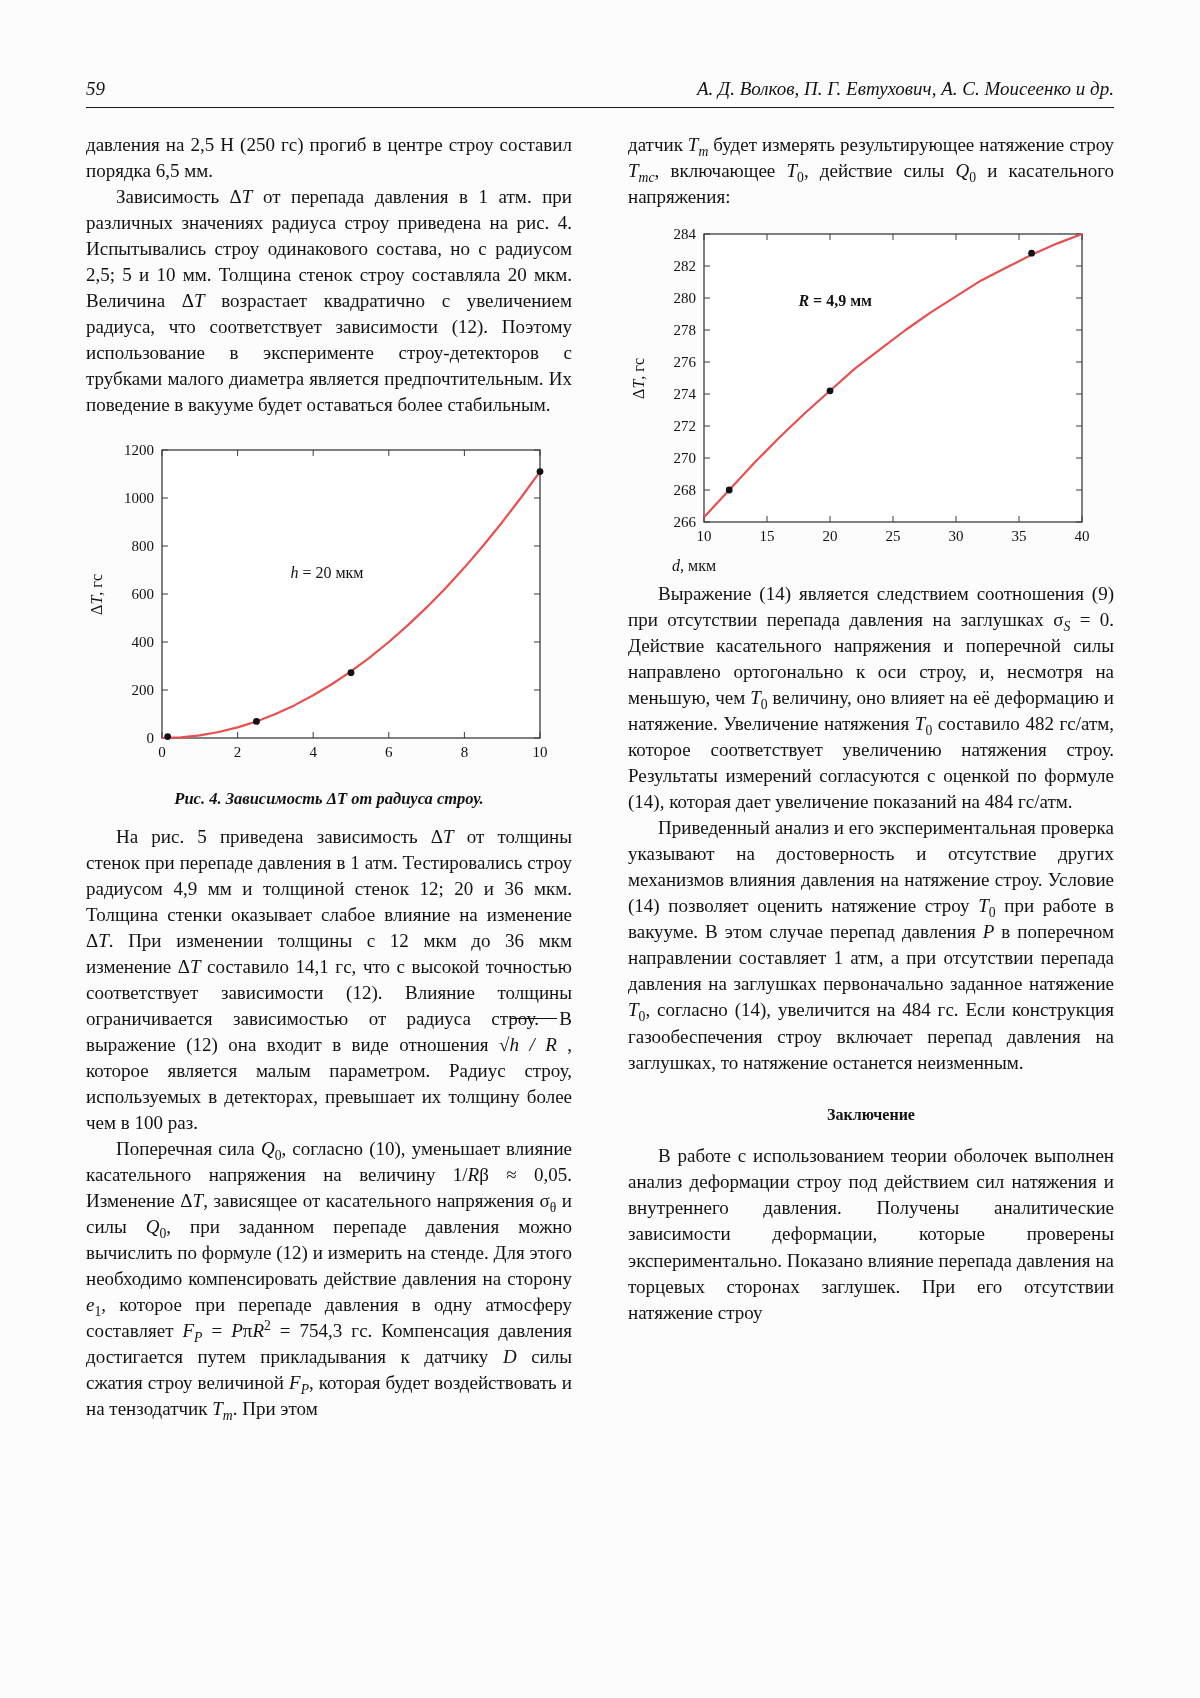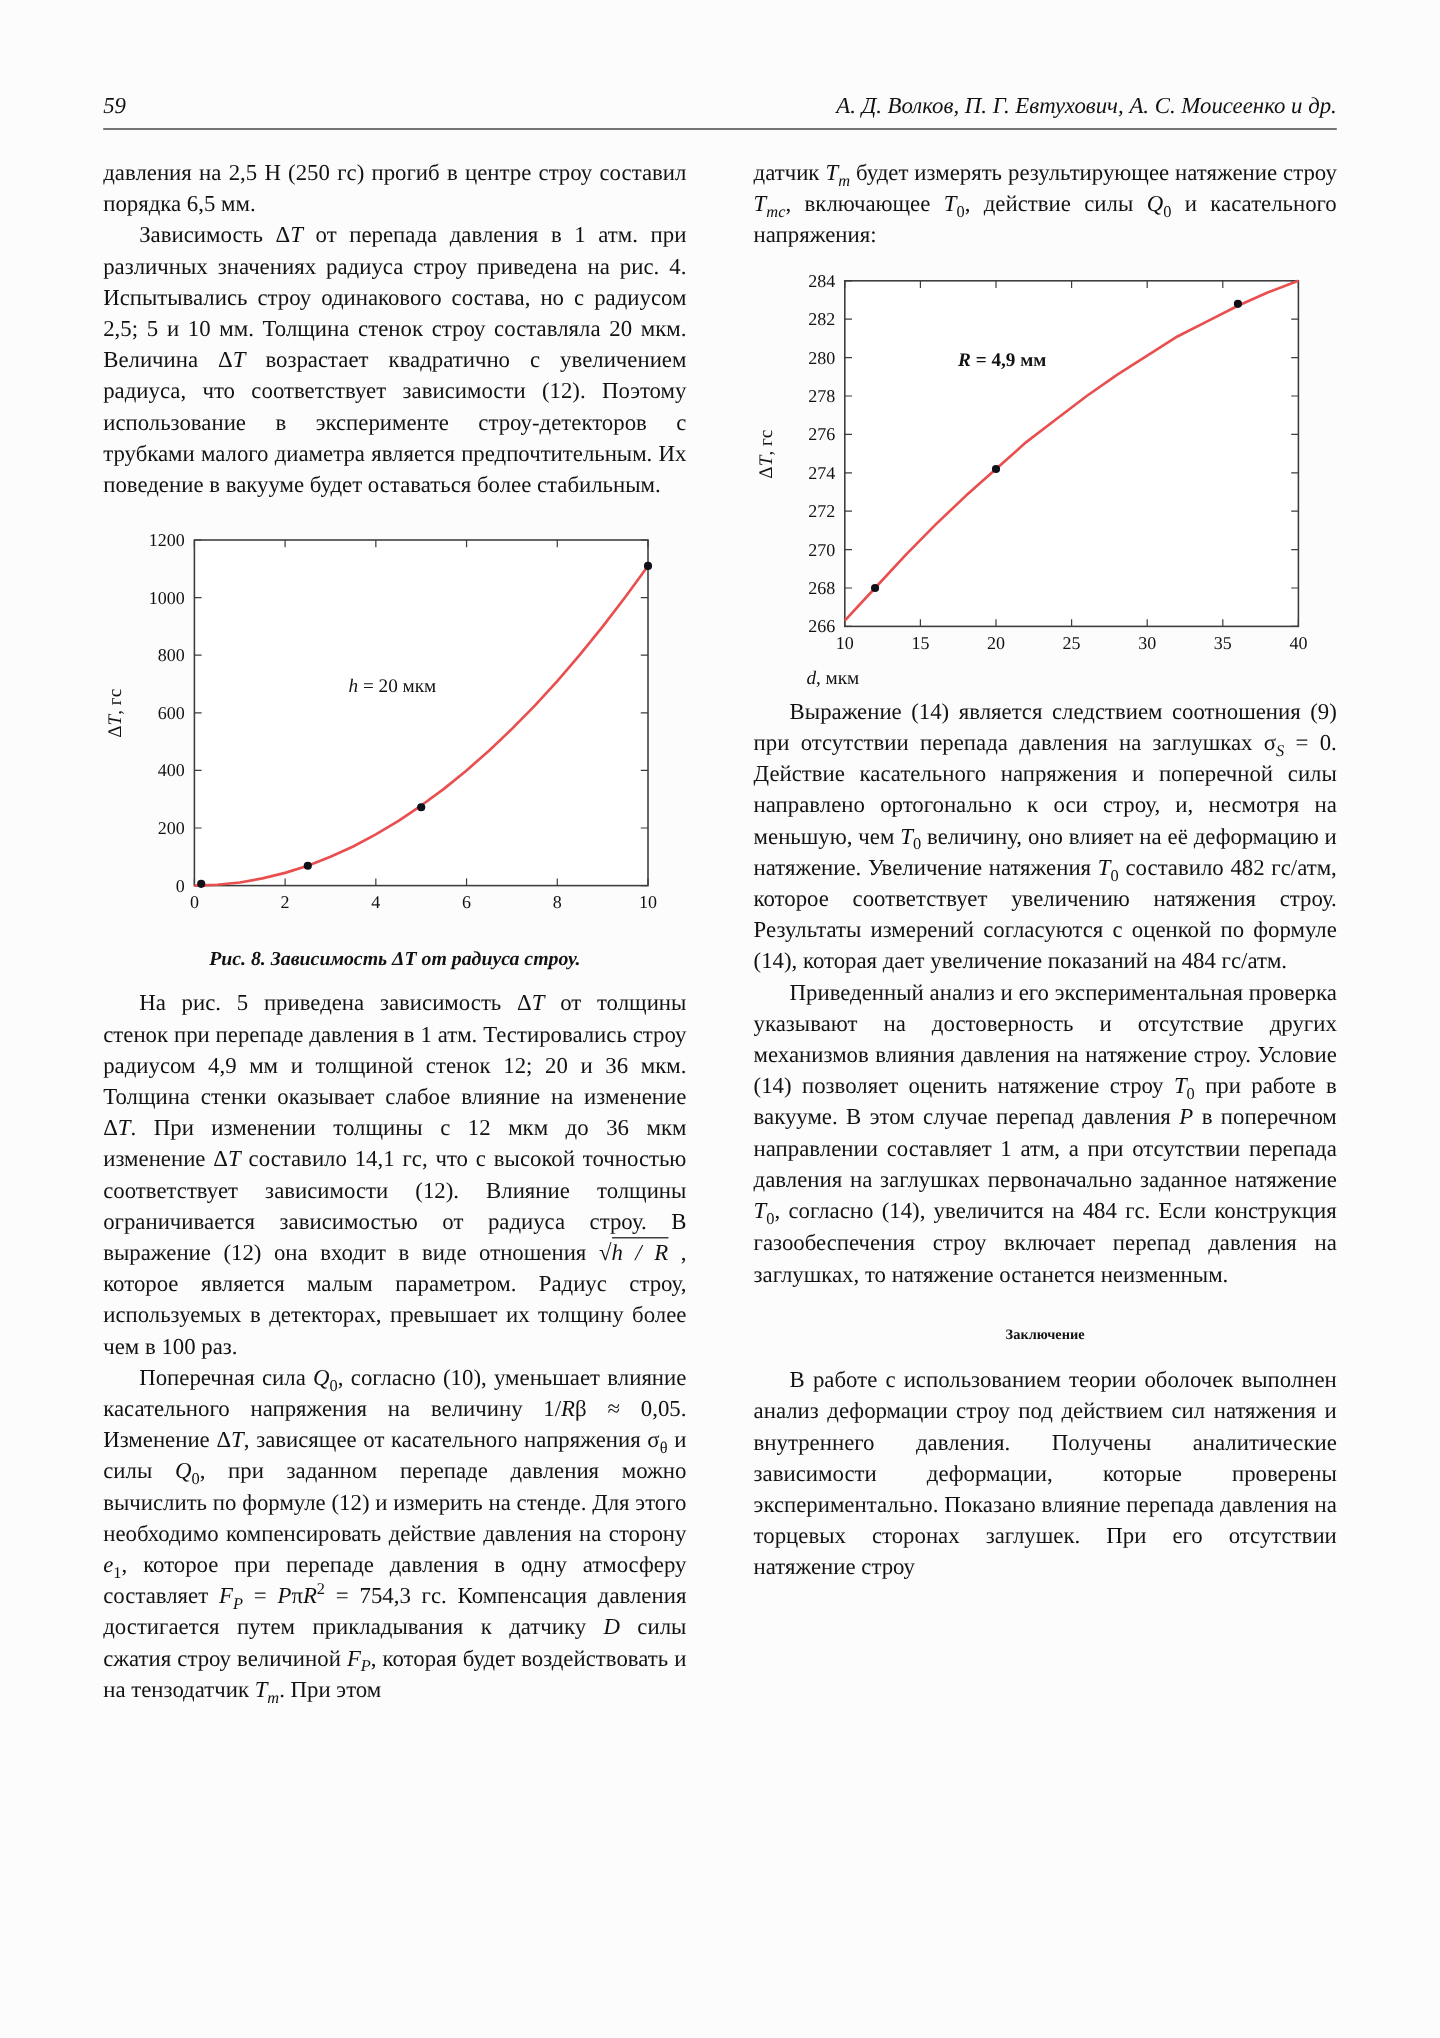--- a/index.html
+++ b/index.html
@@ -11,34 +11,34 @@
   }
   .page{padding:78px 86px 0}
   .header{display:flex;justify-content:space-between;align-items:baseline;font-size:19px;font-style:italic}
   .pagenum{font-style:italic}
   .rule{border-top:1.6px solid #1c1c1c;margin-top:7px}
   .columns{display:flex;gap:56px;margin-top:24px}
   .col{flex:1;min-width:0;font-size:19px;line-height:1.37;text-align:justify;hyphens:auto}
   p{margin:0}
   .indent{text-indent:30px}
   sub,sup{font-size:0.72em;line-height:0}
-  .over{border-top:1.3px solid #121212;padding-top:2px}
+  .over{border-top:1.3px solid #121212;padding-top:15px}
   .equation{display:flex;align-items:center;margin:16px 0 10px;font-size:20px}
   .eq-body{flex:1;text-align:center;text-indent:0}
   .eq-num{text-align:right}
   .figure{margin:22px 0 6px}
   .fig5{margin-top:14px}
   .chart-row{display:flex;align-items:center}
   .ylabel{writing-mode:vertical-rl;transform:rotate(180deg);font-size:16px;white-space:nowrap;align-self:center;margin-bottom:22px}
   .plot-wrap{position:relative;line-height:0}
   .chart-svg text{font-family:"Liberation Serif","DejaVu Serif",serif;font-size:15px;fill:#121212}
   .annotation{position:absolute;font-size:16px;line-height:1;white-space:nowrap}
   .xlabel{font-size:16px;padding-left:44px;line-height:1.2;margin-top:2px}
   .caption{text-align:center;font-weight:bold;font-style:italic;font-size:16.5px;line-height:1.3;margin:18px 0 14px}
-  .section-heading{text-align:center;font-size:12px;font-weight:bold;margin:28px 0 18px}
+  .section-heading{text-align:center;font-size:16px;font-weight:bold;margin:28px 0 18px}
 </style>
 </head>
 <body>
 
 <div class="page">
 
   <header class="header">
     <span class="pagenum">59</span>
     <span class="runhead">А. Д. Волков, П. Г. Евтухович, А. С. Моисеенко и др.</span>
   </header>
@@ -97,21 +97,21 @@
                 <text x="46" y="15" text-anchor="end">1200</text>
                 <polyline points="54.0,298.0 72.9,297.3 91.8,295.4 110.7,292.0 129.6,287.4 148.5,281.4 167.4,274.0 186.3,265.4 205.2,255.3 224.1,244.0 243.0,231.3 261.9,217.4 280.8,202.0 299.7,185.4 318.6,167.4 337.5,148.2 356.4,127.6 375.3,105.5 394.2,82.2 413.1,57.5 432.0,31.6" fill="none" stroke="#e94f4f" stroke-width="2.2" stroke-linejoin="round"></polyline>
                 <circle cx="59.67" cy="296.56" r="3.4" fill="#101018"></circle>
                 <circle cx="148.5" cy="281.44" r="3.4" fill="#101018"></circle>
                 <circle cx="243" cy="232.72" r="3.4" fill="#101018"></circle>
                 <circle cx="432" cy="31.599999999999966" r="3.4" fill="#101018"></circle>
               </svg>
             <div class="annotation" style="left: 182.52px; top: 124.4px;"><span style="font-style: italic;">h</span><span> = 20 мкм</span></div>
           </div>
         </div>
-        <figcaption class="caption"><span>Рис. 8. Зависимость Δ</span><span>T</span><span> от радиуса строу.</span></figcaption>
+        <figcaption class="caption"><span>Рис. 4. Зависимость Δ</span><span>T</span><span> от радиуса строу.</span></figcaption>
       </figure>
 
       <p class="indent"><span>На рис. 5 приведена зависимость Δ</span><span style="font-style: italic;">T</span><span> от толщины стенок при перепаде давления в 1 атм. Тестировались строу радиусом 4,9 мм и толщиной стенок 12; 20 и 36 мкм. Толщина стенки оказывает слабое влияние на изменение Δ</span><span style="font-style: italic;">T</span><span>. При изменении толщины с 12 мкм до 36 мкм изменение Δ</span><span style="font-style: italic;">T</span><span> составило 14,1 гс, что с высокой точностью соответствует зависимости (12). Влияние толщины ограничивается зависимостью от радиуса строу. В выражение (12) она входит в виде отношения </span><span>√</span><span class="over" style="font-style: italic;">h / R</span><span> , которое является малым параметром. Радиус строу, используемых в детекторах, превышает их толщину более чем в 100 раз.</span></p>
       <p class="indent"><span>Поперечная сила </span><span style="font-style: italic;">Q</span><sub>0</sub><span>, согласно (10), уменьшает влияние касательного напряжения на величину 1/</span><span style="font-style: italic;">R</span><span>β ≈ 0,05. Изменение Δ</span><span style="font-style: italic;">T</span><span>, зависящее от касательного напряжения σ</span><sub>θ</sub><span> и силы </span><span style="font-style: italic;">Q</span><sub>0</sub><span>, при заданном перепаде давления можно вычислить по формуле (12) и измерить на стенде. Для этого необходимо компенсировать действие давления на сторону </span><span style="font-style: italic;">e</span><sub>1</sub><span>, которое при перепаде давления в одну атмосферу составляет </span><span style="font-style: italic;">F</span><sub style="font-style: italic;">P</sub><span> = </span><span style="font-style: italic;">P</span><span>π</span><span style="font-style: italic;">R</span><sup>2</sup><span> = 754,3 гс. Компенсация давления достигается путем прикладывания к датчику </span><span style="font-style: italic;">D</span><span> силы сжатия строу величиной </span><span style="font-style: italic;">F</span><sub style="font-style: italic;">P</sub><span>, которая будет воздействовать и на тензодатчик </span><span style="font-style: italic;">T</span><sub style="font-style: italic;">m</sub><span>. При этом</span></p>
     </div>
 
     <div class="col">
       <p><span>датчик </span><span style="font-style: italic;">T</span><sub style="font-style: italic;">m</sub><span> будет измерять результирующее натяжение строу </span><span style="font-style: italic;">T</span><sub style="font-style: italic;">mc</sub><span>, включающее </span><span style="font-style: italic;">T</span><sub>0</sub><span>, действие силы </span><span style="font-style: italic;">Q</span><sub>0</sub><span> и касательного напряжения:</span></p>
 
 

